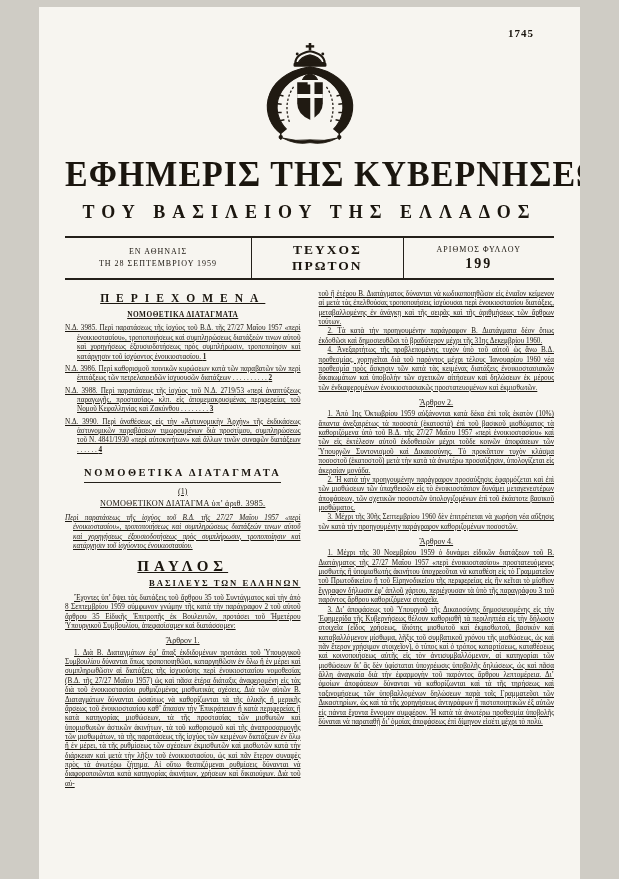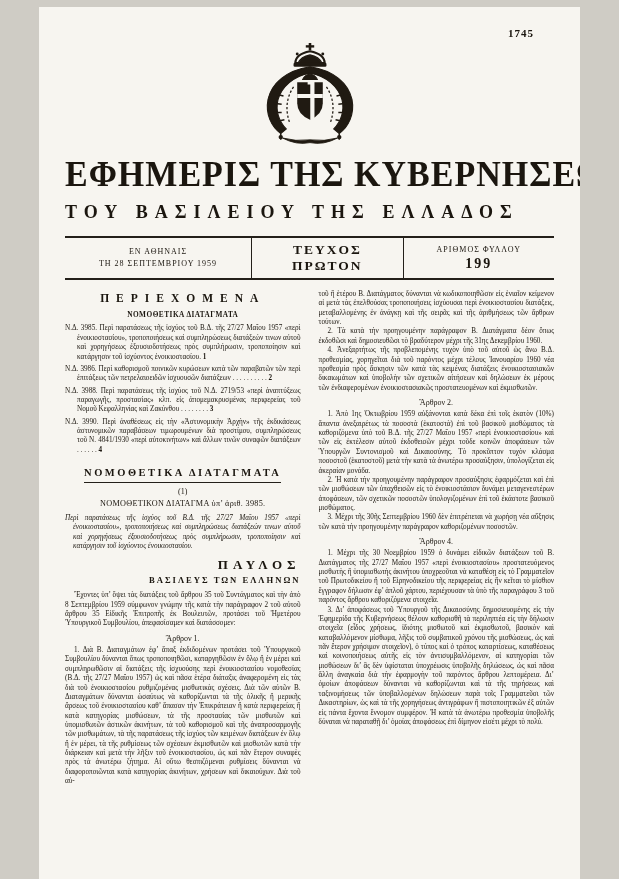--- a/index.html
+++ b/index.html
@@ -13,43 +13,43 @@
     font-family:"Liberation Serif", serif;
     padding:16px 26px 14px 26px;
     overflow:hidden;
   }
   .pageno{position:absolute;top:20px;right:46px;font-size:11px;font-weight:700;letter-spacing:1px;}
   .emblem{text-align:center;margin-top:20px;height:108px;}
   .mast-title{
     text-align:center;font-size:34px;font-weight:700;white-space:nowrap;
     letter-spacing:1px;margin-top:4px;transform:scaleY(1.08);
   }
-  .mast-sub{text-align:left;font-size:18px;font-weight:700;letter-spacing:7px;margin-top:9px;white-space:nowrap;}
+  .mast-sub{text-align:center;font-size:18px;font-weight:700;letter-spacing:7px;margin-top:9px;white-space:nowrap;}
   .infobar{
     display:flex;align-items:stretch;margin-top:13px;
     border-top:2px solid #24201a;border-bottom:2px solid #24201a;
   }
   .infobar .cell{padding:4px 4px;display:flex;flex-direction:column;justify-content:center;text-align:center;}
   .cell.left{flex:1.25;}
   .cell.mid{flex:1;border-left:1.6px solid #24201a;border-right:1.6px solid #24201a;font-size:13.5px;font-weight:700;letter-spacing:2px;}
   .cell.right{flex:1;}
   .ib-small{font-size:8px;font-weight:400;letter-spacing:1px;line-height:1.5;}
   .ib-big{font-size:14px;font-weight:700;letter-spacing:2px;line-height:1.2;}
-  .content{display:flex;gap:18px;margin-top:10px;font-size:7.2px;line-height:1.3;text-align:justify;}
+  .content{display:flex;gap:18px;margin-top:10px;font-size:7.2px;line-height:1.3;text-align:justify;text-decoration:underline;}
   .col{flex:1;min-width:0;}
   .h-contents{text-align:center;font-size:11.5px;font-weight:700;letter-spacing:7px;margin:1px 0 4px;}
   .h-contents-sub{text-align:center;font-size:7.3px;font-weight:700;letter-spacing:.5px;margin:0 0 5px;}
   p.toc{margin:0 0 3px;padding-left:12px;text-indent:-12px;}
   .toc .pg{font-weight:700;}
   .h-section{text-align:center;margin:11px 0 4px;}
   .h-section-inner{display:inline-block;font-size:10.5px;font-weight:700;letter-spacing:2.5px;border-bottom:1px solid #24201a;padding-bottom:2px;}
   .h-itemnum{text-align:center;font-size:8px;margin:2px 0 2px;}
   .h-decree{text-align:center;font-size:8.2px;margin:2px 0 4px;letter-spacing:.3px;}
   p.subject{font-style:italic;margin:0 0 6px;padding-left:8px;text-indent:-8px;}
-  .h-king{text-align:right;font-size:13px;font-weight:700;letter-spacing:5px;margin:6px 0 1px;}
+  .h-king{text-align:center;font-size:15px;font-weight:700;letter-spacing:5px;margin:6px 0 1px;}
   .h-kingtitle{text-align:right;font-size:8.6px;font-weight:700;letter-spacing:2px;margin:0 0 5px;}
   .h-article{text-align:center;font-size:8px;margin:5px 0 2px;}
   p.para{margin:0;text-indent:9px;}
   p.para.noindent{text-indent:0;}
 </style>
 </head>
 <body>
 
 <div class="page">
 

